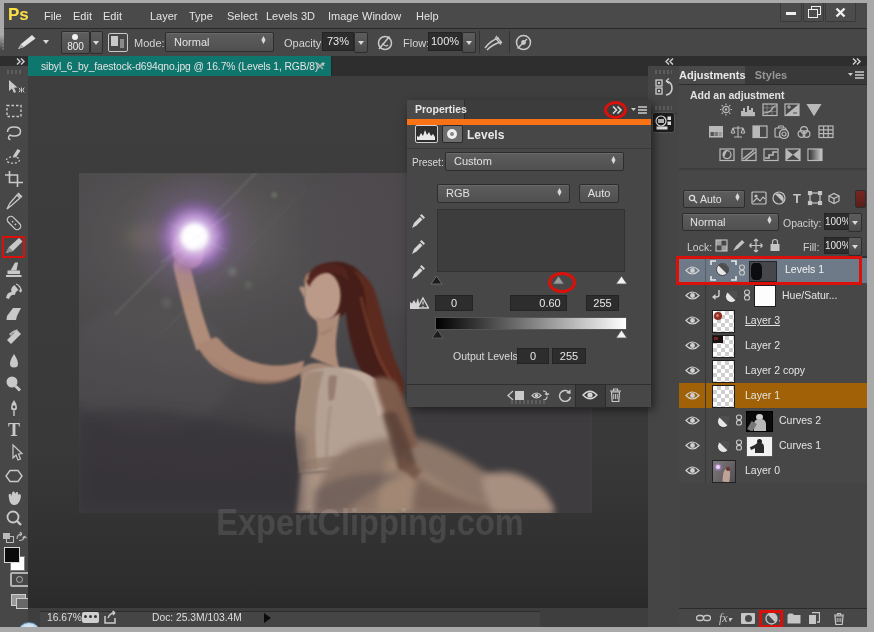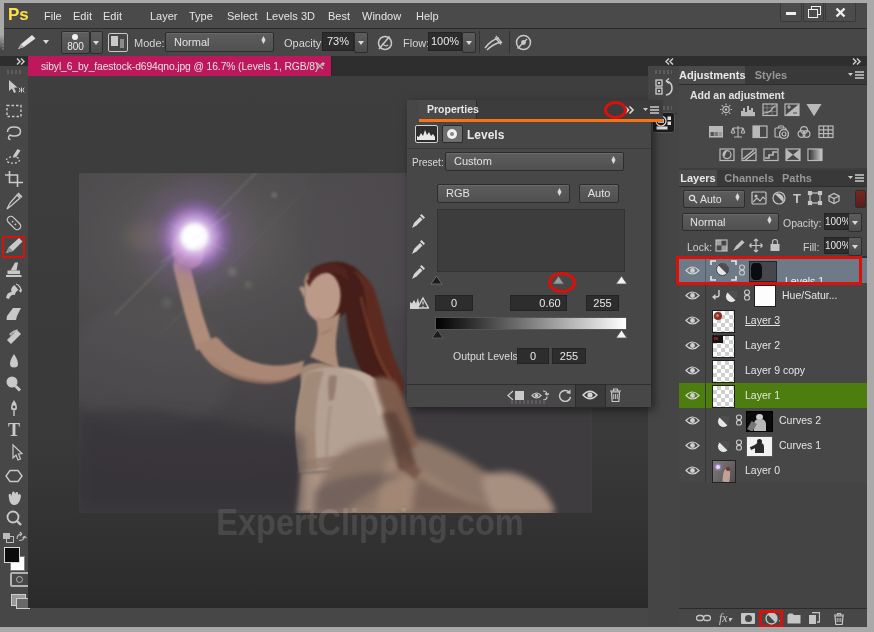--- a/index.html
+++ b/index.html
@@ -17,21 +17,21 @@
 
 #optbar{position:absolute;left:0;top:29px;width:867px;height:27px;background:#474747;border-bottom:1px solid #272727;}
 .optlabel{position:absolute;top:8px;font-size:11px;color:#d4d4d4;}
 .drop{position:absolute;background:linear-gradient(#5d5d5d,#505050);border:1px solid #2d2d2d;border-radius:2px;color:#e2e2e2;font-size:11px;box-shadow:inset 0 1px 0 rgba(255,255,255,0.08);}
 .valbox{position:absolute;background:#2d2d2d;border:1px solid #242424;color:#e8e8e8;font-size:11px;text-align:center;}
 .dropbtn{position:absolute;background:linear-gradient(#5d5d5d,#4b4b4b);border:1px solid #2d2d2d;border-radius:2px;}
 .dna{position:absolute;width:0;height:0;border-left:3.5px solid transparent;border-right:3.5px solid transparent;border-top:4px solid #d8d8d8;}
 .updown{position:absolute;color:#d8d8d8;font-size:7px;line-height:4px;text-align:center;}
 
 #tabstrip{position:absolute;left:28px;top:56px;width:620px;height:20px;background:#2e2e2e;}
-#doctab{position:absolute;left:0px;top:0px;width:303px;height:20px;background:#be185d;color:#e2e2e2;font-size:10.3px;line-height:21px;border-right:1px solid #262626;letter-spacing:-0.1px;}
+#doctab{position:absolute;left:0px;top:0px;width:303px;height:20px;background:#0f766e;color:#e2e2e2;font-size:10.3px;line-height:21px;border-right:1px solid #262626;letter-spacing:-0.1px;}
 
 #toolbar{position:absolute;left:0;top:56px;width:28px;height:571px;background:#474747;}
 #toolbar svg{position:absolute;}
 
 #canvas{position:absolute;left:28px;top:76px;width:620px;height:532px;background:linear-gradient(#3e3e3e 0%,#393939 70%,#2d2d2d 96%,#2a2a2a 100%);overflow:hidden;}
 
 #statusbar{position:absolute;left:28px;top:608px;width:620px;height:19px;background:#3e3e3e;font-size:10.3px;color:#dedede;}
 
 #iconcol{position:absolute;left:648px;top:56px;width:31px;height:571px;background:#454545;}
 
@@ -53,21 +53,21 @@
 <div id="menubar">
   <span class="t" style="left:8px;top:2px;color:#fde047;font-size:17px;font-weight:bold;">Ps</span>
   <span class="menu" style="left:44px">File</span>
   <span class="menu" style="left:73px">Edit</span>
   <span class="menu" style="left:103px">Edit</span>
   <span class="menu" style="left:150px">Layer</span>
   <span class="menu" style="left:189px">Type</span>
   <span class="menu" style="left:227px">Select</span>
   <span class="menu" style="left:266px">Levels</span>
   <span class="menu" style="left:301px">3D</span>
-  <span class="menu" style="left:328px">Best</span>
+  <span class="menu" style="left:328px">Image</span>
   <span class="menu" style="left:362px">Window</span>
   <span class="menu" style="left:416px">Help</span>
   <div class="winbtn" style="left:780px;width:20px;height:18px;">
         <span class="abs" style="left:5px;top:9px;width:10px;height:3px;background:#efefef;"></span>
       </div>
   <div class="winbtn" style="left:803px;width:19px;height:18px;">
     <span class="abs" style="left:7px;top:3px;width:8px;height:7px;border:1.5px solid #efefef;"></span>
     <span class="abs" style="left:4px;top:6px;width:8px;height:7px;border:1.5px solid #efefef;background:#4c4c4c;"></span>
   </div>
   <div class="winbtn" style="left:825px;width:29px;height:18px;">
@@ -331,20 +331,36 @@
     <path d="M82 90 L152 40" stroke="#e4d2f6" stroke-width="1.4" opacity="0.2" filter="url(#b1)"></path>
     <path d="M90 50 L148 78" stroke="#eee0f8" stroke-width="1.1" opacity="0.16" filter="url(#b1)"></path>
     <path d="M96 96 Q108 80 142 60" stroke="#d8c2ee" stroke-width="3" opacity="0.18" filter="url(#b2)"></path>
 
     <path d="M0 240 Q70 232 130 246 L225 264 L225 341 L0 341 Z" fill="#332f36" opacity="0.5" filter="url(#b6)"></path>
   </svg>
 
   <div class="t" style="left:30px;top:426px;width:610px;text-align:center;font-size:37px;font-weight:bold;color:rgba(255,255,255,0.11);transform:scaleX(0.88);transform-origin:363px 50%;">ExpertClipping.com</div>
 </div>
 
+<div id="statusbar">
+  <div class="abs" style="left:12px;top:3px;width:500px;height:15px;background:#454545;border-top:1px solid #2c2c2c;"></div>
+  <span class="t" style="left:19px;top:4px;">16.67%</span>
+  <div class="abs" style="left:54px;top:4px;width:17px;height:11px;background:#cfcfcf;border-radius:2px;">
+    <span class="abs" style="left:2px;top:3px;width:3px;height:3px;background:#333;border-radius:50%;"></span>
+    <span class="abs" style="left:7px;top:3px;width:3px;height:3px;background:#333;border-radius:50%;"></span>
+    <span class="abs" style="left:12px;top:3px;width:3px;height:3px;background:#333;border-radius:50%;"></span>
+  </div>
+  <svg class="abs" style="left:75px;top:2px;" width="16" height="15" viewBox="0 0 16 15">
+        <path d="M2 6 L2 13 L12 13 L12 8" fill="none" stroke="#ccc" stroke-width="1.5"></path>
+        <path d="M5 8 Q7 3 12 2.5 M12 2.5 L9.5 1 M12 2.5 L10 5" stroke="#ccc" stroke-width="1.4" fill="none"></path>
+      </svg>
+  <span class="t" style="left:124px;top:4px;">Doc: 25.3M/103.4M</span>
+  <div class="abs" style="left:236px;top:5px;width:0;height:0;border-top:5px solid transparent;border-bottom:5px solid transparent;border-left:7px solid #0c0c0c;"></div>
+  <div class="abs" style="left:-11px;top:14px;width:22px;height:22px;border-radius:50%;background:radial-gradient(circle at 50% 30%,#eaf4fb 0%,#b8d4e8 45%,#7fa8c8 100%);border:1px solid #5f87a8;"></div>
+</div>
 
 <div id="iconcol">
   <div class="abs" style="left:0;top:0;width:31px;height:10px;background:#2e2e2e;"></div>
   <svg class="abs" style="left:17px;top:2px;" width="10" height="7" viewBox="0 0 10 7">
         <path d="M4 0.5 L1 3.5 L4 6.5 M8 0.5 L5 3.5 L8 6.5" stroke="#ccc" stroke-width="1.5" fill="none"></path>
       </svg>
   <div class="abs" style="left:2px;top:12px;width:27px;height:45px;border-bottom:1px solid #323232;">
     <div class="abs" style="left:5px;top:2px;width:17px;height:4px;background:repeating-linear-gradient(90deg,#5d5d5d 0 2px,transparent 2px 4px);"></div>
     <svg class="abs" style="left:3px;top:9px;" width="22" height="22" viewBox="0 0 22 22">
       <rect x="3" y="3" width="6" height="6" fill="none" stroke="#ccc" stroke-width="1.3"></rect>
@@ -470,29 +486,20 @@
     </g>
     <defs>
           <linearGradient id="ggrad" x1="0" y1="0" x2="1" y2="0">
             <stop offset="0" stop-color="#2a2a2a"></stop>
             <stop offset="1" stop-color="#cfcfcf"></stop>
           </linearGradient>
         </defs>
   </svg>
 
   <div class="abs" style="left:0;top:112px;width:188px;height:2px;background:#3e3e3e;"></div>
-  <div class="abs" style="left:0;top:114px;width:188px;height:16px;background:#393939;border-bottom:1px solid #2c2c2c;">
-    <div class="ptab on" style="left:0;width:38px;text-align:center;height:16px;line-height:17px;">Layers</div>
-    <div class="ptab" style="left:41px;width:58px;text-align:center;height:16px;line-height:17px;">Channels</div>
-    <div class="ptab" style="left:99px;width:38px;text-align:center;height:16px;line-height:17px;">Paths</div>
-    <svg class="pmenu" style="left:169px;top:4px;" width="16" height="9" viewBox="0 0 16 9">
-          <path d="M0 2 L5 2 L2.5 5 Z" fill="#ccc"></path>
-          <path d="M7 1 H16 M7 4 H16 M7 7 H16" stroke="#ccc" stroke-width="1.4"></path>
-        </svg>
-  </div>
 
   <div class="drop" style="left:4px;top:134px;width:60px;height:16px;line-height:16px;">
     <svg class="abs" style="left:4px;top:3px;" width="10" height="10" viewBox="0 0 10 10">
           <circle cx="4" cy="4" r="2.6" fill="none" stroke="#ddd" stroke-width="1.3"></circle>
           <path d="M6 6 L9 9" stroke="#ddd" stroke-width="1.3"></path>
         </svg>
     <span style="margin-left:16px;font-size:10.5px;">Auto</span>
     <span class="updown" style="right:3px;top:2px;">▲<br>▼</span>
   </div>
   <svg class="abs" style="left:72px;top:135px;" width="110" height="15" viewBox="0 0 110 15">
@@ -569,21 +576,21 @@
               <circle cx="7.5" cy="7.5" r="6" fill="none" stroke="#2e2e2e" stroke-width="0.8"></circle>
             </svg>
           </div>
 <svg class="abs" style="left:59px;top:6px;" width="8" height="12" viewBox="0 0 8 12">
             <rect x="1.5" y="1" width="5" height="4.6" rx="2.3" fill="none" stroke="#c6c6c6" stroke-width="1.1"></rect>
             <rect x="1.5" y="6.4" width="5" height="4.6" rx="2.3" fill="none" stroke="#c6c6c6" stroke-width="1.1"></rect>
           </svg>
 <div class="abs" style="left:70px;top:3px;width:26px;height:19px;background:#46474a;border:1px solid #23262a;">
             <div class="abs" style="left:1px;top:1px;width:11px;height:17px;background:#0b0c0f;border-radius:30%;"></div>
           </div>
-<span class="t" style="left:106px;top:17px;color:#f2f2f2;">Levels 1</span>
+<span class="t" style="left:106px;top:5px;color:#f2f2f2;">Levels 1</span>
 </div>
 <div class="abs" style="left:0;top:25px;width:188px;height:25px;background:#474747;border-bottom:1px solid #3a3a3a;">
 <svg class="abs" style="left:6px;top:7px;" width="15" height="11" viewBox="0 0 15 11">
             <path d="M1 5.5 Q7.5 -1.5 14 5.5 Q7.5 12.5 1 5.5 Z" fill="none" stroke="#cfcfcf" stroke-width="1.2"></path>
             <circle cx="7.5" cy="5.5" r="2.4" fill="#cfcfcf"></circle>
           </svg>
           <div class="abs" style="left:26px;top:0;width:1px;height:25px;background:#383838;"></div>
 <svg class="abs" style="left:32px;top:6px;" width="10" height="13" viewBox="0 0 10 13">
             <path d="M8 1 V6 Q8 8 5 8 L3 8" fill="none" stroke="#d0d0d0" stroke-width="1.4"></path>
             <path d="M4.5 5 L1 8 L4.5 11 Z" fill="#d0d0d0"></path>
@@ -624,23 +631,23 @@
           </div>
 <span class="t" style="left:66px;top:6px;color:#e4e4e4;">Layer 2</span>
 </div>
 <div class="abs" style="left:0;top:100px;width:188px;height:25px;background:#474747;border-bottom:1px solid #3a3a3a;">
 <svg class="abs" style="left:6px;top:7px;" width="15" height="11" viewBox="0 0 15 11">
             <path d="M1 5.5 Q7.5 -1.5 14 5.5 Q7.5 12.5 1 5.5 Z" fill="none" stroke="#cfcfcf" stroke-width="1.2"></path>
             <circle cx="7.5" cy="5.5" r="2.4" fill="#cfcfcf"></circle>
           </svg>
           <div class="abs" style="left:26px;top:0;width:1px;height:25px;background:#383838;"></div>
 <div class="chk" style="left:33px;top:2px;width:21px;height:21px;"></div>
-<span class="t" style="left:66px;top:6px;color:#e4e4e4;">Layer 9 copy</span>
-</div>
-<div class="abs" style="left:0;top:125px;width:188px;height:25px;background:#4d7c0f;border-bottom:4px solid #f0abfc;">
+<span class="t" style="left:66px;top:6px;color:#e4e4e4;">Layer 2 copy</span>
+</div>
+<div class="abs" style="left:0;top:125px;width:188px;height:25px;background:#a16207;border-bottom:4px solid #f0abfc;">
 <svg class="abs" style="left:6px;top:7px;" width="15" height="11" viewBox="0 0 15 11">
             <path d="M1 5.5 Q7.5 -1.5 14 5.5 Q7.5 12.5 1 5.5 Z" fill="none" stroke="#cfcfcf" stroke-width="1.2"></path>
             <circle cx="7.5" cy="5.5" r="2.4" fill="#cfcfcf"></circle>
           </svg>
           <div class="abs" style="left:26px;top:0;width:1px;height:25px;background:#383838;"></div>
 <div class="chk" style="left:33px;top:2px;width:21px;height:21px;"></div>
 <span class="t" style="left:66px;top:6px;color:#e4e4e4;">Layer 1</span>
 </div>
 <div class="abs" style="left:0;top:150px;width:188px;height:25px;background:#474747;border-bottom:1px solid #3a3a3a;">
 <svg class="abs" style="left:6px;top:7px;" width="15" height="11" viewBox="0 0 15 11">
@@ -726,21 +733,21 @@
     <svg class="abs" style="left:154px;top:3px;" width="12" height="13" viewBox="0 0 12 13">
           <path d="M2 4 H10 L9.2 12.5 H2.8 Z" fill="none" stroke="#c6c6c6" stroke-width="1.2"></path>
           <path d="M1 3 H11 M4.5 3 V1.5 H7.5 V3" stroke="#c6c6c6" stroke-width="1.2" fill="none"></path>
           <path d="M4.2 6 V10 M6 6 V10 M7.8 6 V10" stroke="#c6c6c6" stroke-width="0.9"></path>
         </svg>
   </div>
 </div>
 
 <div id="props">
 
-  <div class="abs" style="left:12px;top:0;width:244px;height:19px;background:#3c3c3c;border-bottom:3px solid #f97316;">
+  <div class="abs" style="left:0;top:0;width:244px;height:19px;background:#3c3c3c;border-bottom:6px solid #f97316;">
     <div class="abs" style="left:0;top:0;width:57px;height:19px;background:#4a4a4a;border-right:1px solid #2e2e2e;"></div>
     <span class="t" style="left:8px;top:3px;font-weight:bold;color:#e6e6e6;">Properties</span>
     <svg class="abs" style="left:205px;top:6px;" width="11" height="8" viewBox="0 0 11 8">
           <path d="M1 0.5 L4.5 4 L1 7.5 M5.5 0.5 L9 4 L5.5 7.5" stroke="#d8d8d8" stroke-width="1.6" fill="none"></path>
         </svg>
     <svg class="abs" style="left:224px;top:6px;" width="16" height="9" viewBox="0 0 16 9">
           <path d="M0 2 L5 2 L2.5 5 Z" fill="#ccc"></path>
           <path d="M7 1 H16 M7 4 H16 M7 7 H16" stroke="#ccc" stroke-width="1.4"></path>
         </svg>
   </div>

